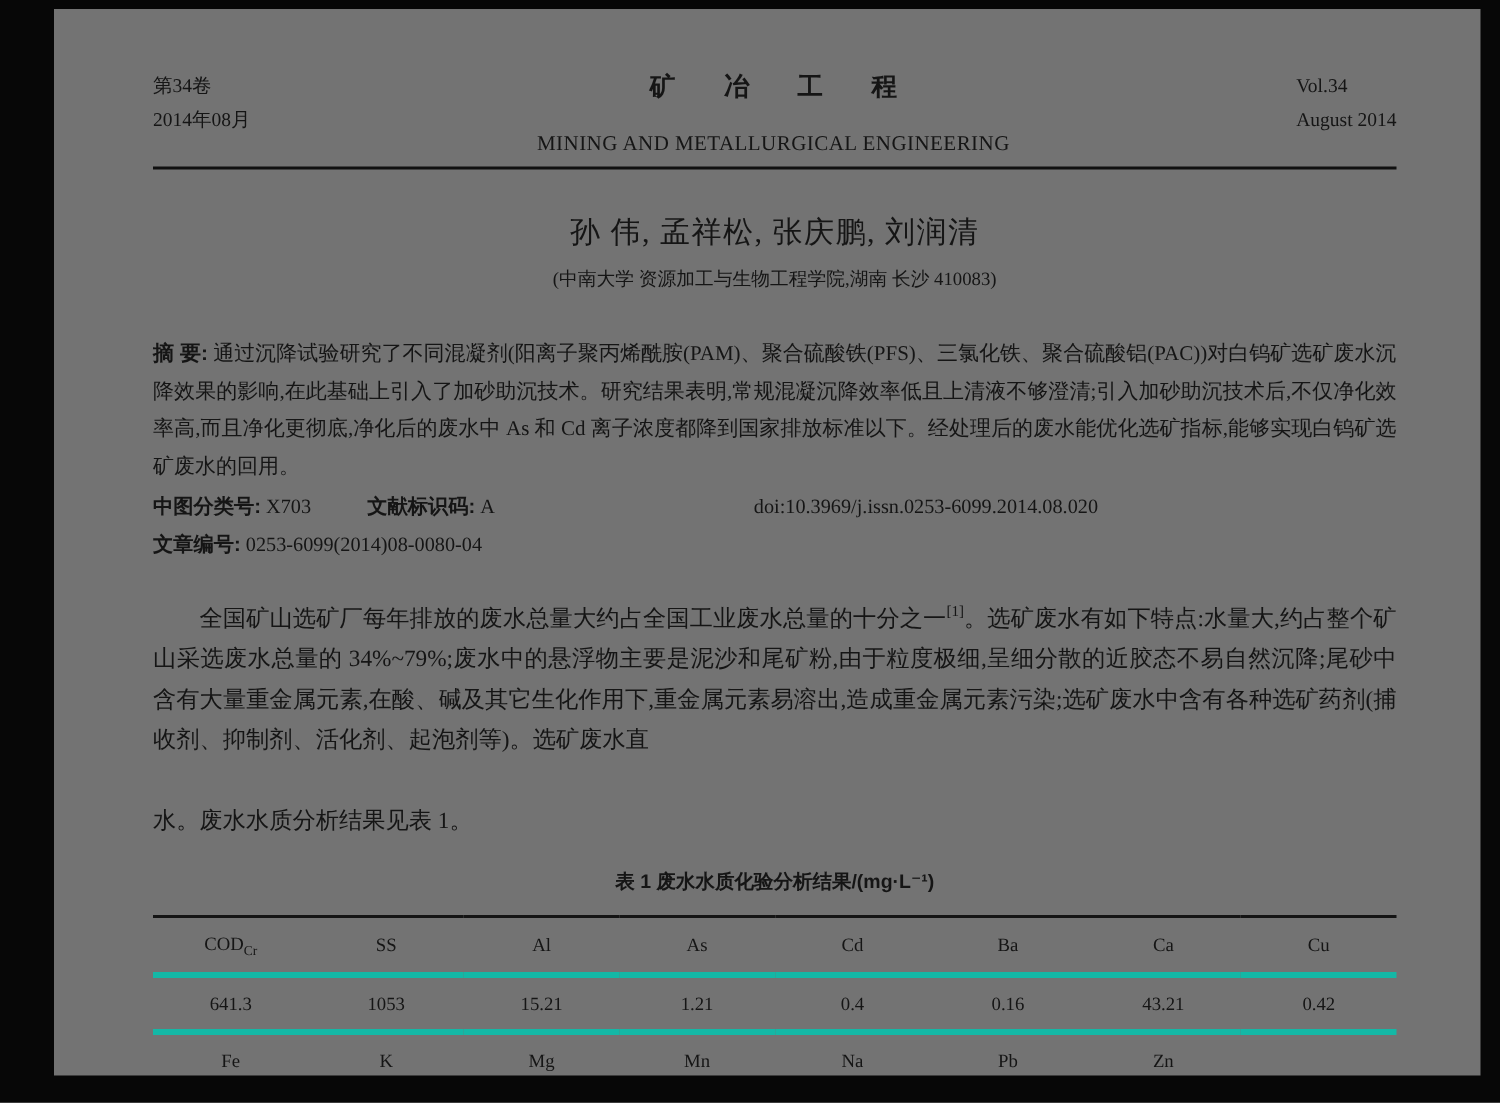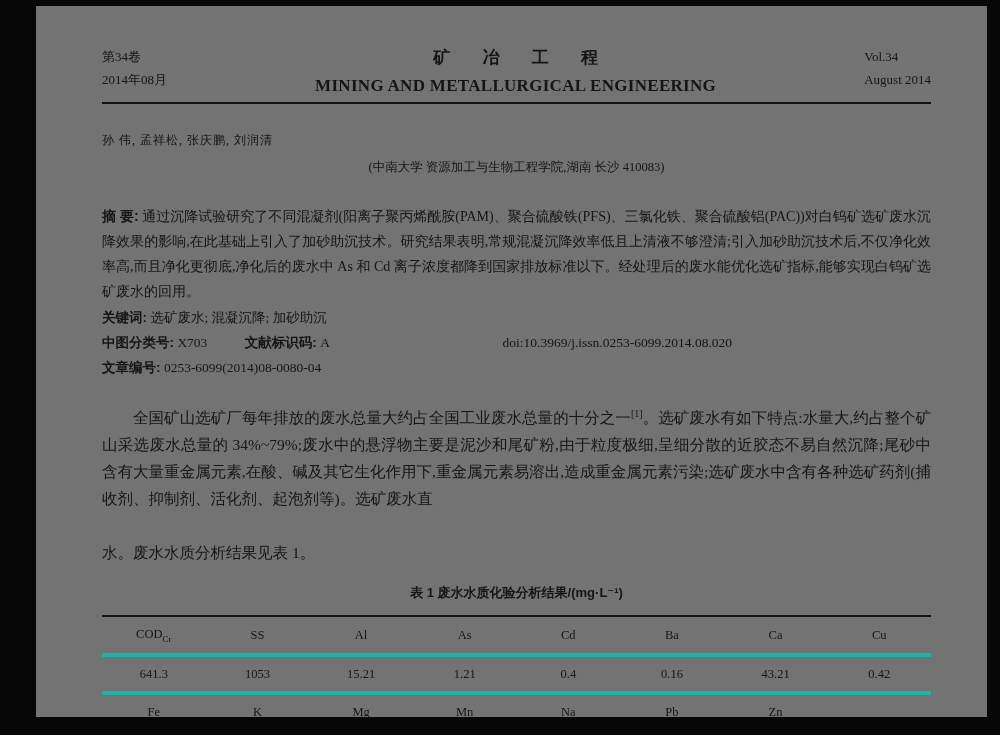--- a/index.html
+++ b/index.html
@@ -19,34 +19,34 @@
     overflow:hidden;
     padding-left:26px;
   }
   .content { padding:40px 56px 0 40px; }
 
   
   .jheader { display:flex; justify-content:space-between; align-items:flex-start; }
   .jh-side { font-size:13px; line-height:1.75; }
   .jh-center { text-align:center; flex:1; }
   .jh-cn { font-size:17px; font-weight:bold; letter-spacing:14px; text-indent:14px; }
-  .jh-en { font-size:17px; font-weight:bold; letter-spacing:0.3px; margin-top:7px; }
+  .jh-en { font-size:14px; font-weight:normal; letter-spacing:0.3px; margin-top:20px; }
   .header-rule { border-top:2px solid #101010; margin-top:6px; }
 
   
   .article-title {
     text-align:center;
     font-family:"Liberation Sans","DejaVu Sans",sans-serif;
     font-weight:bold;
     font-size:28px;
     letter-spacing:3px;
     margin-top:44px;
   }
   .title-sup { font-size:13px; font-weight:normal; }
-  .authors { font-size:12px; letter-spacing:1px; margin-top:28px; }
+  .authors { text-align:center; font-size:20px; letter-spacing:1px; margin-top:28px; }
   .affiliation { text-align:center; font-size:12.5px; margin-top:10px; }
 
   .hei { font-family:"Liberation Sans","DejaVu Sans",sans-serif; font-weight:bold; }
 
   
   .abstract { margin-top:28px; font-size:14px; line-height:1.78; text-align:justify; }
   .meta-line { font-size:13.5px; line-height:1.78; margin-top:1px; }
   .doi { margin-left:170px; }
   .doccode-label { margin-left:34px; }
 
@@ -92,24 +92,20 @@
       </div>
     </div>
     <div class="header-rule"></div>
 
     <div class="authors">孙  伟, 孟祥松, 张庆鹏, 刘润清</div>
     <div class="affiliation">(中南大学 资源加工与生物工程学院,湖南 长沙 410083)</div>
 
     <div class="abstract">
       <span class="hei">摘  要:</span>
       <span>通过沉降试验研究了不同混凝剂(阳离子聚丙烯酰胺(PAM)、聚合硫酸铁(PFS)、三氯化铁、聚合硫酸铝(PAC))对白钨矿选矿废水沉降效果的影响,在此基础上引入了加砂助沉技术。研究结果表明,常规混凝沉降效率低且上清液不够澄清;引入加砂助沉技术后,不仅净化效率高,而且净化更彻底,净化后的废水中 As 和 Cd 离子浓度都降到国家排放标准以下。经处理后的废水能优化选矿指标,能够实现白钨矿选矿废水的回用。</span>
-    </div>
-    <div class="meta-line">
-      <span class="hei">关键词:</span>
-      <span>选矿废水; 混凝沉降; 加砂助沉</span>
     </div>
     <div class="meta-line">
       <span class="hei">中图分类号:</span>
       <span>X703</span>
       <span class="hei doccode-label">文献标识码:</span>
       <span>A</span>
       <span class="doi">doi:10.3969/j.issn.0253-6099.2014.08.020</span>
     </div>
     <div class="meta-line">
       <span class="hei">文章编号:</span>

